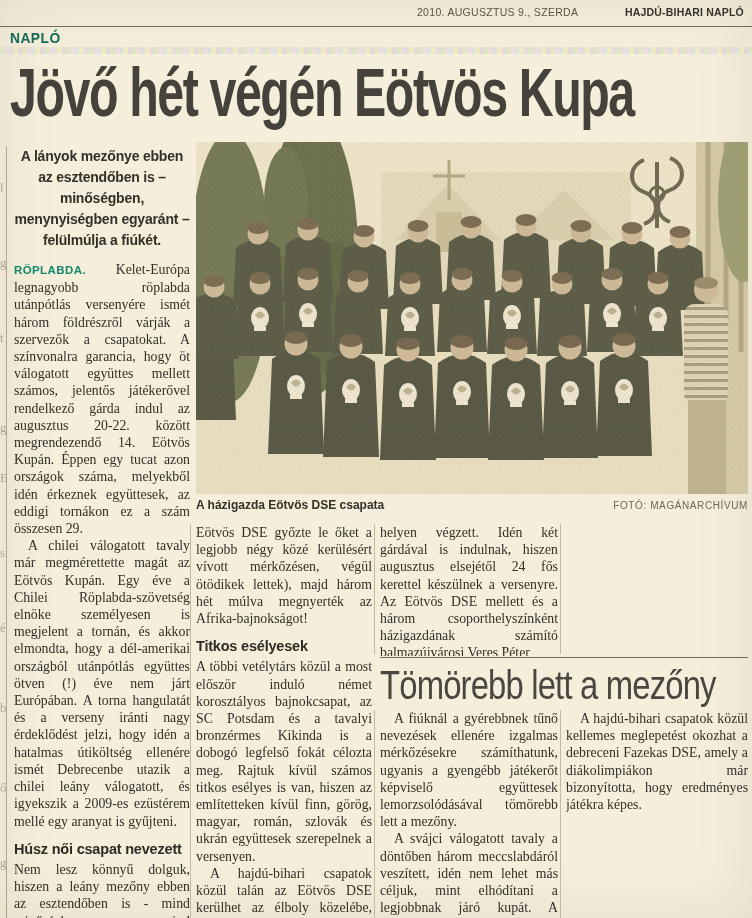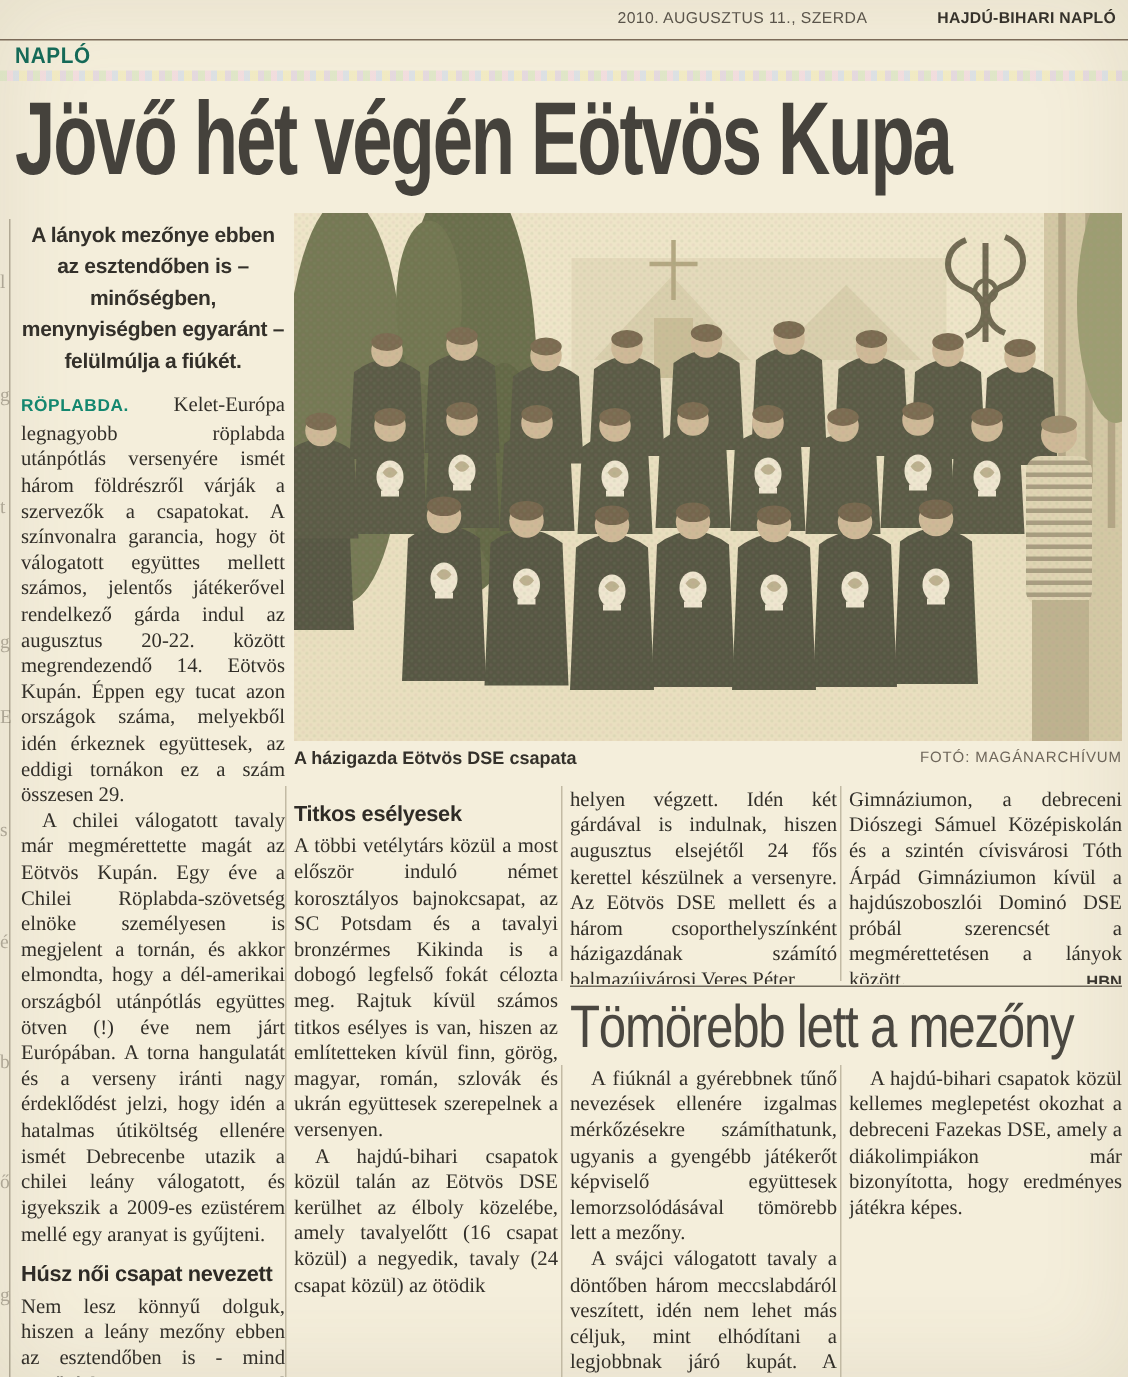--- a/index.html
+++ b/index.html
@@ -56,21 +56,21 @@
              font-weight:normal;font-size:40px;color:#4a4740;letter-spacing:-1px;white-space:nowrap;
              transform:scaleX(.82);transform-origin:left;}
   .vline{position:absolute;top:524px;width:1px;height:394px;background:#c2baa4;}
 </style>
 </head>
 <body>
 
 <div id="page">
 
   <div class="dateline">
-    <span>2010. AUGUSZTUS 11., SZERDA</span>
+    <span>2010. AUGUSZTUS 9., SZERDA</span>
     <b>HAJDÚ-BIHARI NAPLÓ</b>
   </div>
   <div class="toprule"></div>
   <div class="section-label">NAPLÓ</div>
   <div class="ticker"></div>
 
   <div class="headline">Jövő hét végén Eötvös Kupa</div>
 
   <span class="ef" style="top:180px">l</span>
   <span class="ef" style="top:255px">g</span>
@@ -201,32 +201,30 @@
     </div>
   </div>
 
   <div class="vline" style="left:190px"></div>
   <div class="vline" style="left:374px;height:130px"></div>
   <div class="vline" style="left:560px;height:130px"></div>
   <div class="vline" style="left:374px;top:710px;height:208px"></div>
   <div class="vline" style="left:560px;top:710px;height:208px"></div>
 
   <div id="col2" class="col">
+    <p>Eötvös DSE győzte le őket a legjobb négy közé kerülésért vívott mérkőzésen, végül ötödikek lettek), majd három hét múlva megnyerték az Afrika-bajnokságot!</p>
     <p class="subhead">Titkos esélyesek</p>
     <p>A többi vetélytárs közül a most először induló német korosztályos bajnokcsapat, az SC Potsdam és a tavalyi bronzérmes Kikinda is a dobogó legfelső fokát célozta meg. Rajtuk kívül számos titkos esélyes is van, hiszen az említetteken kívül finn, görög, magyar, román, szlovák és ukrán együttesek szerepelnek a versenyen.</p>
     <p class="ind">A hajdú-bihari csapatok közül talán az Eötvös DSE kerülhet az élboly közelébe, amely tavalyelőtt (16 csapat közül) a negyedik, tavaly (24 csapat közül) az ötödik</p>
   </div>
 
   <div id="col3top" class="col">
     <p>helyen végzett. Idén két gárdával is indulnak, hiszen augusztus elsejétől 24 fős kerettel készülnek a versenyre. Az Eötvös DSE mellett és a három csoporthelyszínként házigazdának számító balmazújvárosi Veres Péter</p>
   </div>
 
-  <div id="col4top" class="col">
-    <p><span>Gimnáziumon, a debreceni Diószegi Sámuel Középiskolán és a szintén cívisvárosi Tóth Árpád Gimnáziumon kívül a hajdúszoboszlói Dominó DSE próbál szerencsét a megmérettetésen a lányok között.</span><span class="byline">HBN</span></p>
-  </div>
 
   <div class="art2-rule"></div>
   <div class="headline2">Tömörebb lett a mezőny</div>
 
   <div id="col3bot" class="col">
     <p class="ind">A fiúknál a gyérebbnek tűnő nevezések ellenére izgalmas mérkőzésekre számíthatunk, ugyanis a gyengébb játékerőt képviselő együttesek lemorzsolódásával tömörebb lett a mezőny.</p>
     <p class="ind">A svájci válogatott tavaly a döntőben három meccslabdáról veszített, idén nem lehet más céljuk, mint elhódítani a legjobbnak járó kupát. A magyar válogatott két csapattal is próbálkozik ezt</p>
   </div>
   <div id="col4bot" class="col">
     <p class="ind">A hajdú-bihari csapatok közül kellemes meglepetést okozhat a debreceni Fazekas DSE, amely a diákolimpiákon már bizonyította, hogy eredményes játékra képes.</p>

